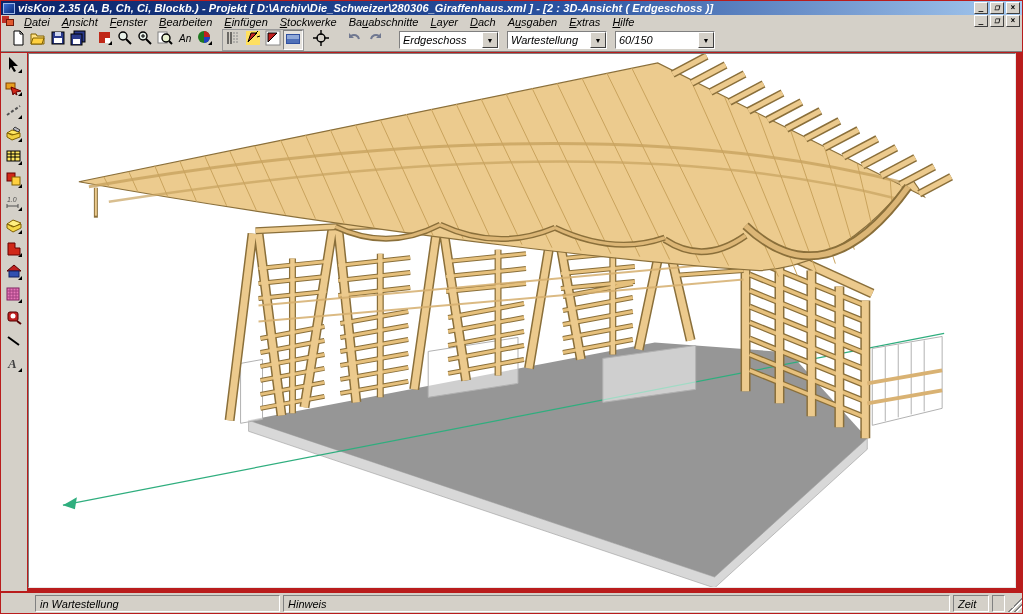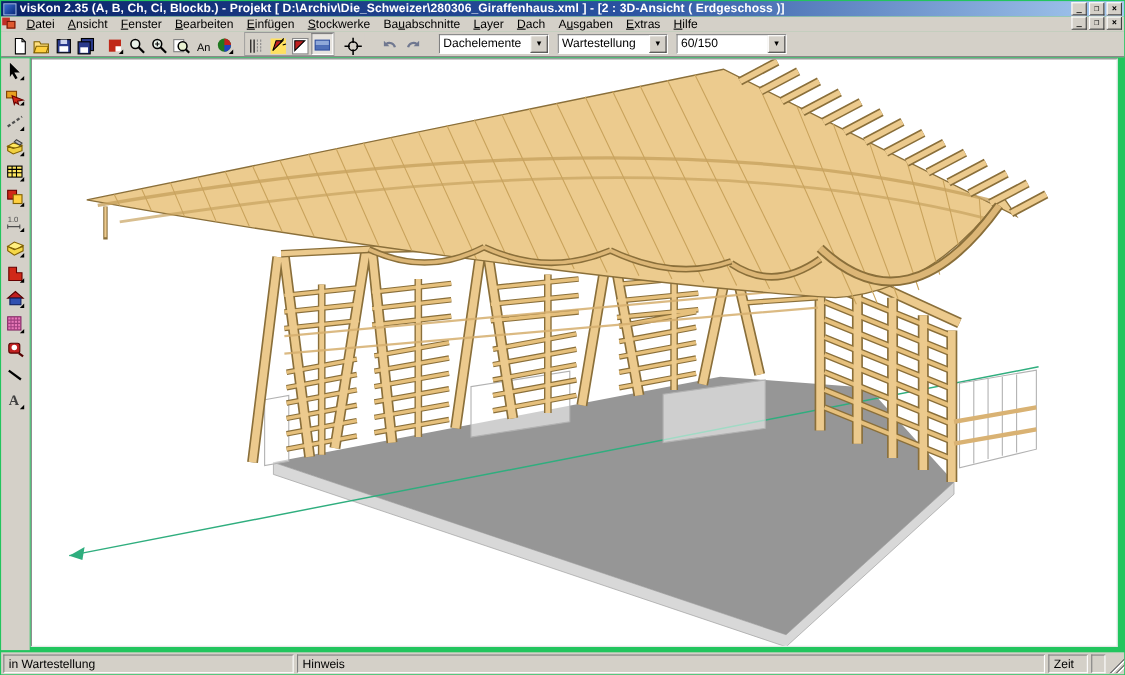--- a/index.html
+++ b/index.html
@@ -1,18 +1,18 @@
 <!DOCTYPE html>
 <html><head>
 <meta charset="utf-8">
 <style>
   * { margin:0; padding:0; box-sizing:border-box; }
   html,body { width:1023px; height:614px; overflow:hidden; background:#d4d0c8;
     font-family:"Liberation Sans", sans-serif; font-size:11px; color:#000; }
-  #app { position:absolute; inset:0; background:#22c55e; }
+  #app { position:absolute; inset:0; background:#b91c1c;font-style:italic; }
 
   
   .titlebar { position:absolute; left:1px; top:1px; right:1px; height:14px;
     background:linear-gradient(90deg,#0a246a 0%,#2a52a0 55%,#a6caf0 100%);
     display:flex; align-items:center; padding:0 2px; }
   .titlebar .appicon { width:12px; height:11px; margin-right:3px;
     background:linear-gradient(135deg,#3b6fd4,#0a2a7a); border:1px solid #9db8e8; flex:0 0 auto; }
   .titlebar .title { color:#fff; font-weight:bold; font-size:11px; white-space:nowrap;
     overflow:hidden; flex:1; letter-spacing:.1px; }
   .winbtns { display:flex; gap:2px; margin-left:4px; }
@@ -25,21 +25,21 @@
     background:#d4d0c8; display:flex; }
   .mdi-icon { width:13px; height:12px; margin:0 3px 0 1px; position:relative; flex:0 0 auto; }
   .mdi-icon i { position:absolute; display:block; }
   .menu-item { padding:0 6px; height:14px; line-height:14px; white-space:nowrap; }
   .menu-item u { text-decoration:underline; }
   .menubar .winbtns { margin-left:auto; margin-right:2px; }
 
   
   .toolbar { position:absolute; left:1px; top:29px; right:1px; height:23px;
     background:#d4d0c8; border-bottom:1px solid #808080; display:flex; align-items:center; }
-  .tbtn { width:20px; height:20px; display:flex; align-items:flex-end; justify-content:center;
+  .tbtn { width:20px; height:20px; display:flex; align-items:flex-start; justify-content:center;
     background:#d4d0c8; flex:0 0 auto; }
   .tbtn.pressed { border:1px solid; border-color:#808080 #fff #fff #808080; background:#e6e3de; }
   .tsep { width:7px; height:20px; flex:0 0 auto; }
   .tgroup { display:flex; border:1px solid #9a9a9a; }
   .combo { height:18px; width:100px; background:#fff; border:1px solid;
     border-color:#808080 #fff #fff #808080; display:flex; align-items:center;
     margin-right:8px; flex:0 0 auto; }
   .combo .cval { flex:1; padding:1px 3px; font-size:11px; white-space:nowrap; overflow:hidden; }
   .combo .carrow { width:16px; height:16px; background:#d4d0c8; border:1px solid;
     border-color:#fff #404040 #404040 #fff; display:flex; align-items:center;
@@ -53,21 +53,21 @@
   
   .canvas { position:absolute; left:28px; top:53px; width:988px; height:535px;
     background:#fff; border:1px solid; border-color:#808080 #e8e8e8 #e8e8e8 #808080; }
   .canvas svg { display:block; width:100%; height:100%; }
 
   
   .statusbar { position:absolute; left:1px; right:1px; bottom:1px; height:20px;
     background:#d4d0c8; display:flex; align-items:center; padding:1px 0 1px 2px; gap:3px; }
   .spanel { height:17px; border:1px solid; border-color:#808080 #fff #fff #808080;
     padding:1px 4px; line-height:14px; white-space:nowrap; overflow:hidden; }
-  .sp1 { width:264px; } .sp2 { flex:1; } .sp3 { width:36px; } .sp4 { width:13px; }
+  .sp1 { width:245px;margin-left:32px; } .sp2 { flex:1; } .sp3 { width:36px; } .sp4 { width:13px; }
   .grip { width:14px; height:14px; align-self:flex-end;
     background:linear-gradient(135deg,transparent 50%,#808080 50%,#808080 57%,#fff 57%,#fff 64%,
       transparent 64%,transparent 71%,#808080 71%,#808080 78%,#fff 78%,#fff 85%,transparent 85%); }
 </style>
 </head>
 <body>
 
 <div id="app">
 
   <div class="titlebar">
@@ -221,21 +221,21 @@
     </div>
     <div class="tbtn">
       <svg width="16" height="16">
           <path d="M12 6 A5 5 0 0 0 4 9" fill="none" stroke="#707890" stroke-width="2"></path>
           <path d="M14 3v5H9z" fill="#707890"></path>
         </svg>
     </div>
     <div class="tsep"></div>
       <div class="tsep"></div>
     <div class="combo">
-      <div class="cval">Dachelemente</div>
+      <div class="cval">Erdgeschoss</div>
       <div class="carrow">▼</div>
     </div>
     <div class="combo">
       <div class="cval">Wartestellung</div>
       <div class="carrow">▼</div>
     </div>
     <div class="combo">
       <div class="cval">60/150</div>
       <div class="carrow">▼</div>
     </div>

